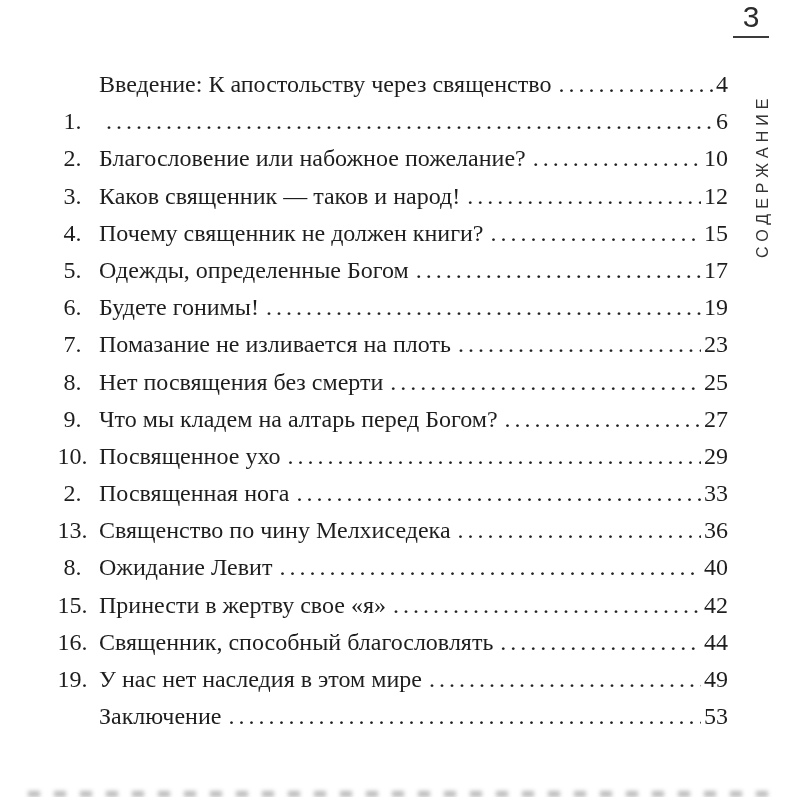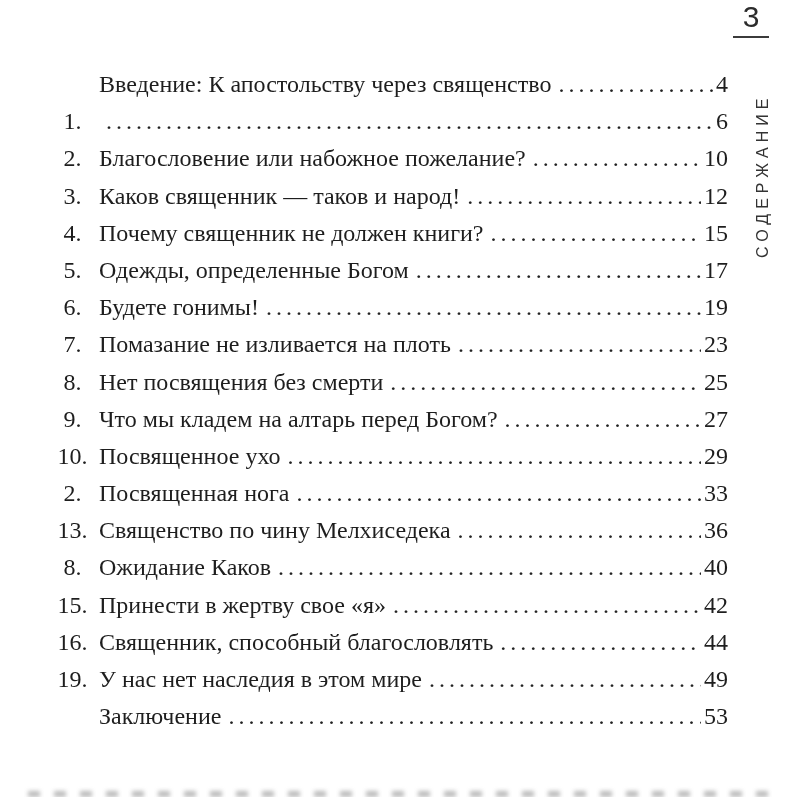--- a/index.html
+++ b/index.html
@@ -173,21 +173,21 @@
       <span class="pageno">33</span>
     </li>
       <li class="row">
       <span class="num">13.</span>
       <span class="title">Священство по чину Мелхиседека</span>
       <span class="leader"></span>
       <span class="pageno">36</span>
     </li>
       <li class="row">
       <span class="num">8.</span>
-      <span class="title">Ожидание Каков</span>
+      <span class="title">Ожидание Левит</span>
       <span class="leader"></span>
       <span class="pageno">40</span>
     </li>
       <li class="row">
       <span class="num">15.</span>
       <span class="title">Принести в жертву свое «я»</span>
       <span class="leader"></span>
       <span class="pageno">42</span>
     </li>
       <li class="row">

